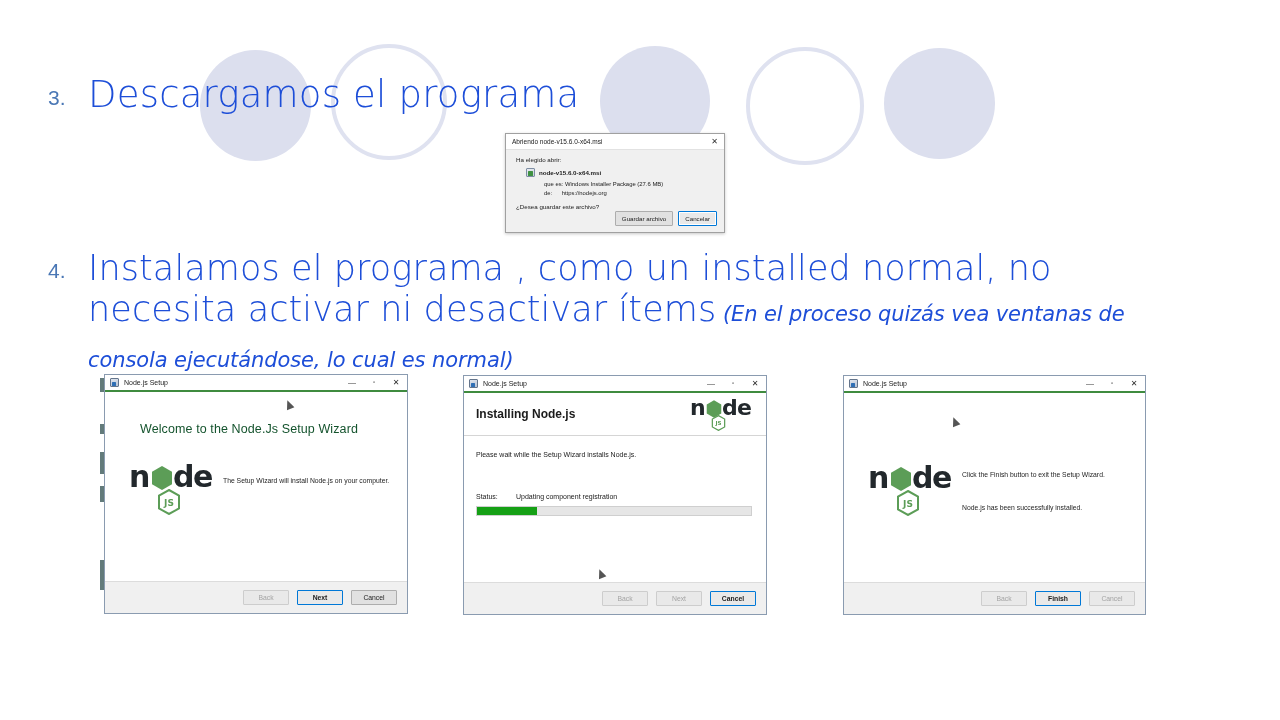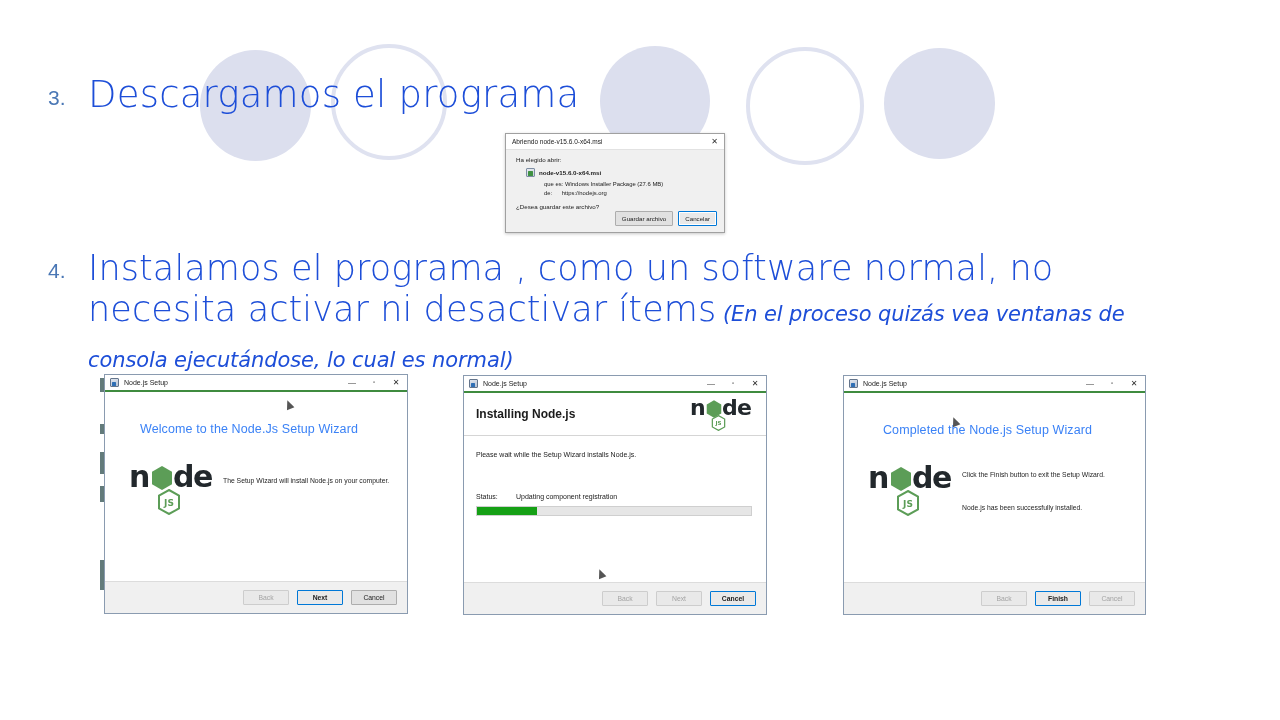--- a/index.html
+++ b/index.html
@@ -123,21 +123,21 @@
   .wiz-btn {
     font-size: 6.8px; width: 46px; height: 15px; line-height: 13px; text-align: center;
     background: #e1e1e1; border: 1px solid #adadad; border-radius: 1px; color: #1c1c1c;
   }
   .wiz-btn.disabled { color: #a4a4a4; background: #e9e9e9; border-color: #cdcdcd; }
   .wiz-btn.focus { border: 1.5px solid #0078d7; background: #e9e9e9; font-weight: 700; }
 
   
   .wiz-head-big {
     position: absolute; left: 0; right: 14px; top: 30px; text-align: center;
-    font-size: 12.5px; color: #3b82f6; letter-spacing: .1px;
+    font-size: 12.5px; color: #14532d; letter-spacing: .1px;
   }
   .wiz-logo { position: absolute; left: 24px; top: 70px; width: 88px; height: 52px; }
   .wiz-copy { position: absolute; left: 118px; font-size: 6.8px; line-height: 10px; color: #242424; }
   .copy-a { top: 84px; right: 10px; }
   .copy-b { top: 77px; right: 10px; }
   .copy-c { top: 110px; right: 10px; }
 
   
   .wiz-banner {
     position: absolute; left: 0; right: 0; top: 0; height: 43px;
@@ -213,21 +213,21 @@
       <div class="ff-q">¿Desea guardar este archivo?</div>
       <div class="ff-btns">
         <div class="ff-btn">Guardar archivo</div>
         <div class="ff-btn focus">Cancelar</div>
       </div>
     </div>
   </div>
 
   <div class="bullet" id="b4">
     <span class="bullet-num">4.</span>
-    <span class="bullet-text"><span>Instalamos el programa , como un software normal, no necesita activar ni desactivar ítems</span><span class="sub-note"> (En el proceso quizás vea ventanas de consola ejecutándose, lo cual es normal)</span></span>
+    <span class="bullet-text"><span>Instalamos el programa , como un installed normal, no necesita activar ni desactivar ítems</span><span class="sub-note"> (En el proceso quizás vea ventanas de consola ejecutándose, lo cual es normal)</span></span>
   </div>
 
   <div class="bleed" style="left:100px; top:378px; width:4px; height:14px;"></div>
   <div class="bleed" style="left:100px; top:424px; width:4px; height:10px;"></div>
   <div class="bleed" style="left:100px; top:452px; width:4px; height:22px;"></div>
   <div class="bleed" style="left:100px; top:486px; width:4px; height:16px;"></div>
   <div class="bleed" style="left:100px; top:560px; width:4px; height:30px;"></div>
 
   <div class="wiz wiz-shot1">
     <div class="wiz-tb">
@@ -321,21 +321,20 @@
     <div class="wiz-tb">
       <span class="wiz-ico"></span>
       <span class="wiz-tb-title">Node.js Setup</span>
       <span class="wiz-ctrls">
         <span class="wiz-ctrl">—</span>
         <span class="wiz-ctrl sq">▫</span>
         <span class="wiz-ctrl">✕</span>
       </span>
     </div>
     <div class="wiz-body">
-      <div class="wiz-head-big">Completed the Node.js Setup Wizard</div>
 
       <div class="wiz-logo">
         <div class="logo-row">
           <span class="glyph" style="left:0; font-size:30px; line-height:30px;">n</span>
           <svg class="hexmark" style="left:22px; top:4px;" width="22" height="24" viewBox="0 0 22 24">
             <polygon points="11,0 21,5.8 21,18.2 11,24 1,18.2 1,5.8" fill="#5c9d57"></polygon>
           </svg>
           <span class="glyph" style="left:44px; font-size:30px; line-height:30px;">d</span>
           <span class="glyph" style="left:64px; font-size:30px; line-height:30px;">e</span>
         </div>

